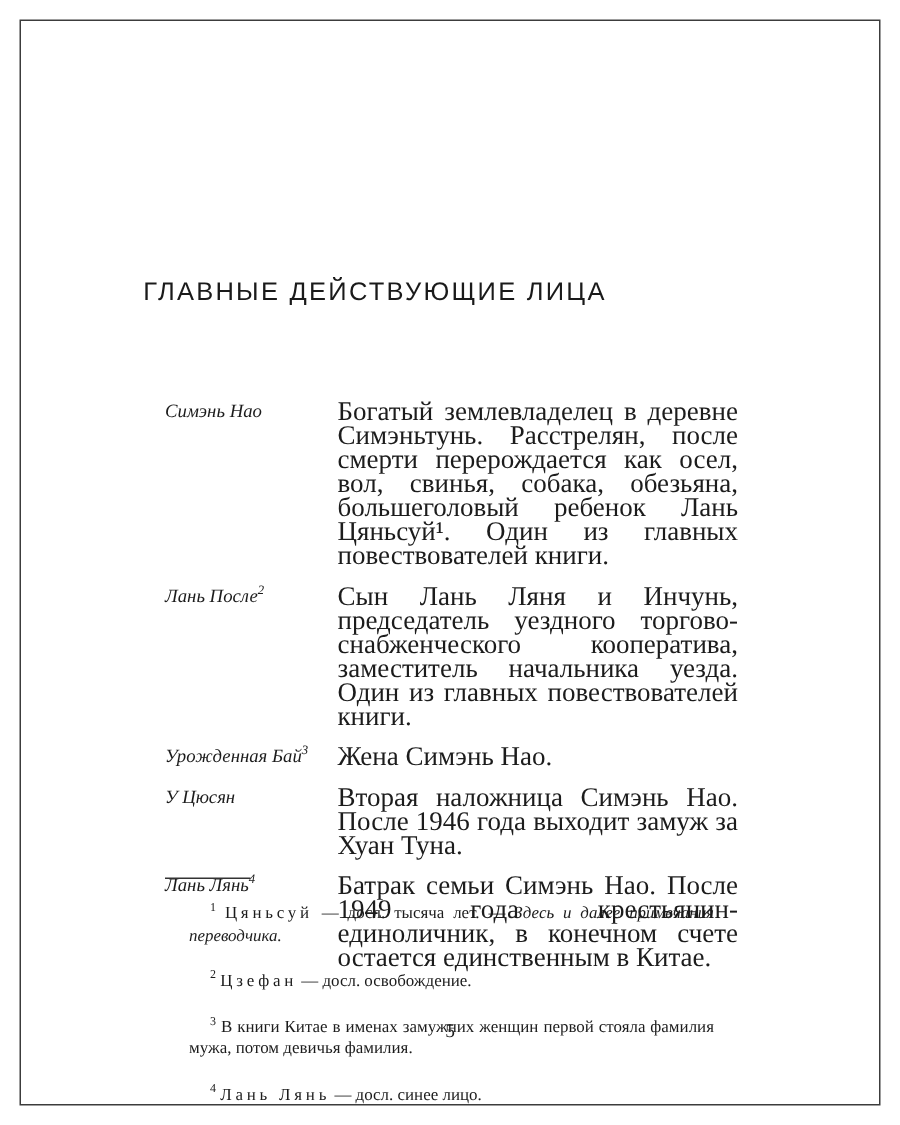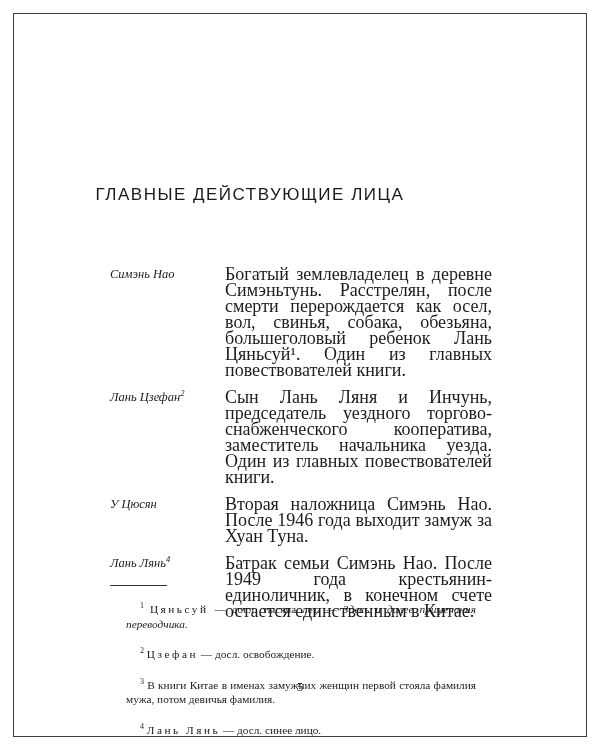--- a/index.html
+++ b/index.html
@@ -111,24 +111,28 @@
 <h1 class="title">ГЛАВНЫЕ ДЕЙСТВУЮЩИЕ ЛИЦА</h1>
 
 <div class="content">
 
   <div class="row">
     <div class="name"><span>Симэнь Нао</span><sup></sup></div>
     <div class="desc">Богатый землевладелец в деревне Симэньтунь. Расстрелян, после смерти перерождается как осел, вол, свинья, собака, обезьяна, большеголовый ребенок Лань Цяньсуй¹. Один из главных повествователей книги.</div>
   </div>
 
   <div class="row">
-    <div class="name"><span>Лань Цзефан</span><sup>2</sup></div>
+    <div class="name"><span>Лань После</span><sup>2</sup></div>
     <div class="desc">Сын Лань Ляня и Инчунь, председатель уездного торгово-снабженческого кооператива, заместитель начальника уезда. Один из главных повествователей книги.</div>
   </div>
 
+  <div class="row">
+    <div class="name"><span>Урожденная Бай</span><sup>3</sup></div>
+    <div class="desc">Жена Симэнь Нао.</div>
+  </div>
 
 
   <div class="row">
     <div class="name"><span>У Цюсян</span><sup></sup></div>
     <div class="desc">Вторая наложница Симэнь Нао. После 1946 года выходит замуж за Хуан Туна.</div>
   </div>
 
   <div class="row">
     <div class="name"><span>Лань Лянь</span><sup>4</sup></div>
     <div class="desc">Батрак семьи Симэнь Нао. После 1949 года крестьянин-единоличник, в конечном счете остается единственным в Китае.</div>

